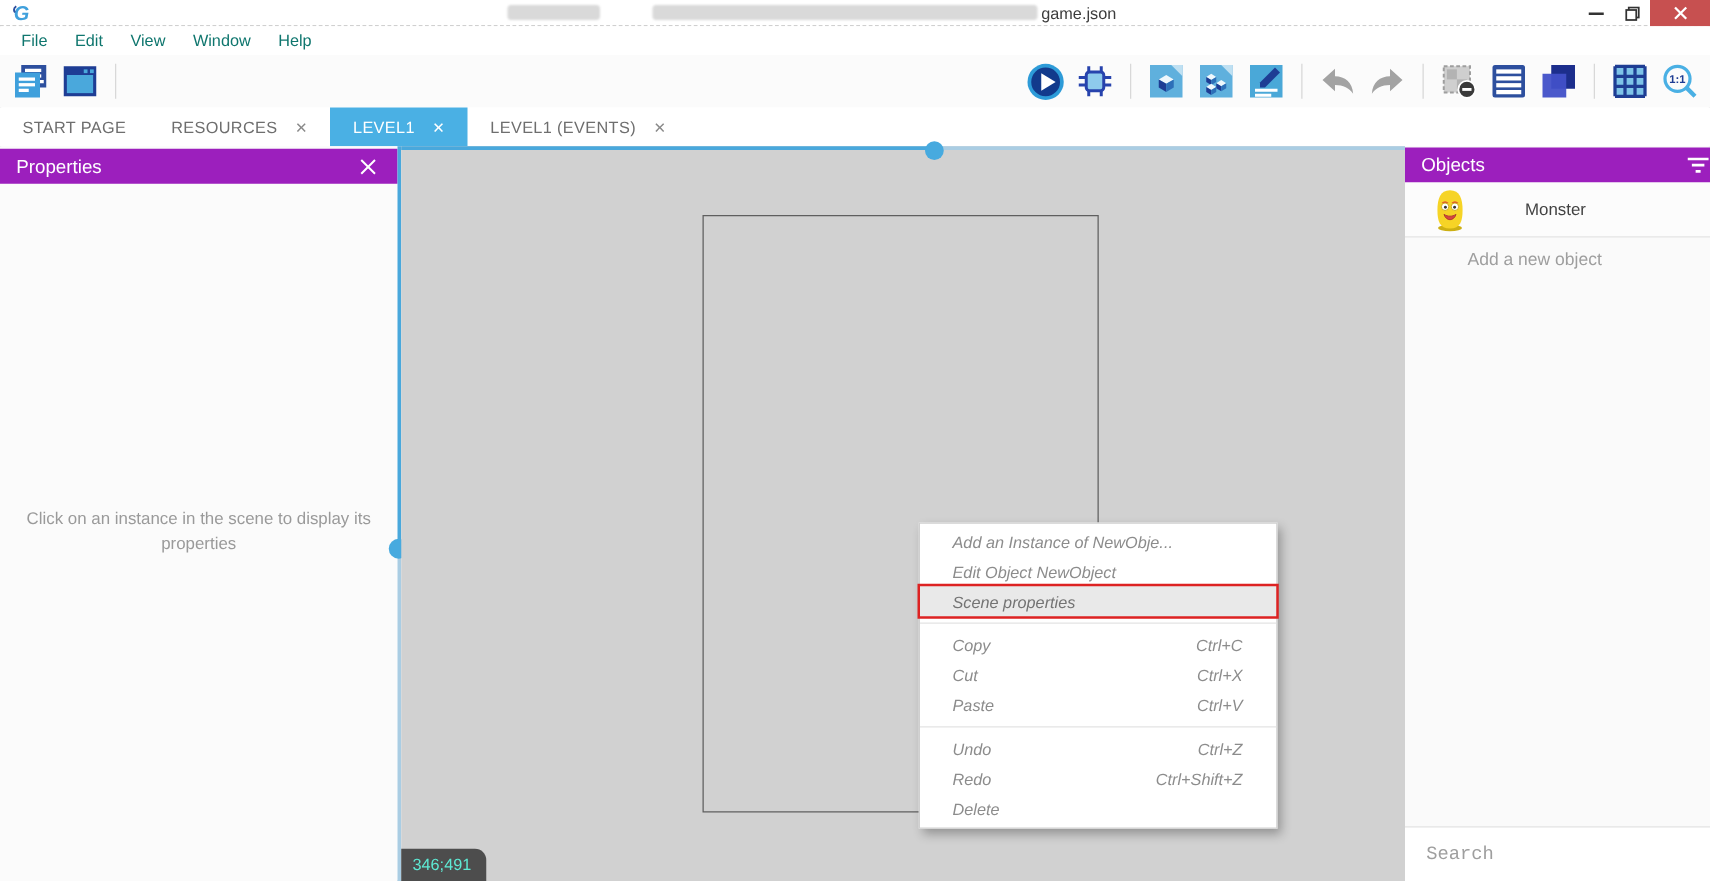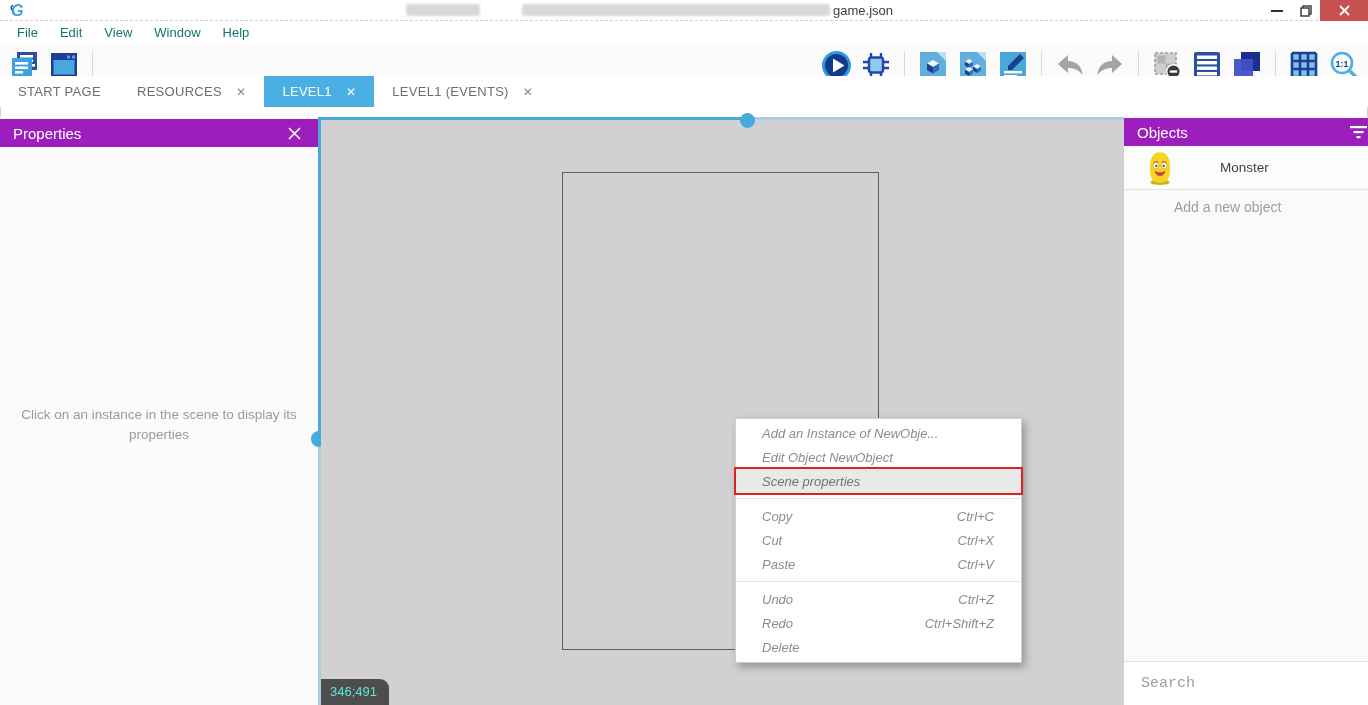--- a/index.html
+++ b/index.html
@@ -28,21 +28,21 @@
   .menubar .mi { font-size:13px; color:#0f766e; padding:3px 11px; }
   
   .toolbar { position:absolute; top:44px; left:0; right:0; height:42px; background:#fbfbfb;
              display:flex; align-items:center; }
   .tb-group { display:flex; align-items:center; gap:8px; }
   .tb-left { padding-left:8px; }
   .tb-right { margin-left:auto; padding-right:8px; }
   .tb-icon { width:32px; height:32px; display:flex; align-items:center; justify-content:center; }
   .tb-sep { width:1px; height:28px; background:#d8d8d8; margin:0 4px; }
   
-  .tabbar { position:absolute; top:76px; left:0; right:0; height:31px; background:#fff; display:flex;text-align:center; }
+  .tabbar { position:absolute; top:86px; left:0; right:0; height:31px; background:#fff; display:flex;text-align:center; }
   .tab { display:flex; align-items:center; gap:14px; padding:0 18px; font-size:13px;
          color:#6e6e6e; letter-spacing:.3px; white-space:nowrap; }
   .tab .tab-close { font-size:12px; color:#8a8a8a; line-height:1; }
   .tab.active { background:#4ab0e4; color:#fff; }
   .tab.active .tab-close { color:#fff; }
   
   .left-panel { position:absolute; top:117px; left:0; width:318px; bottom:0; background:#fbfbfb; }
   .right-panel { position:absolute; top:117px; left:1124px; width:280px; bottom:0; background:#fafafa; }
   .panel-header { height:28px; background:#9c1fbd; color:#fff; display:flex; align-items:center;
                   padding:0 13px; font-size:15px; }

